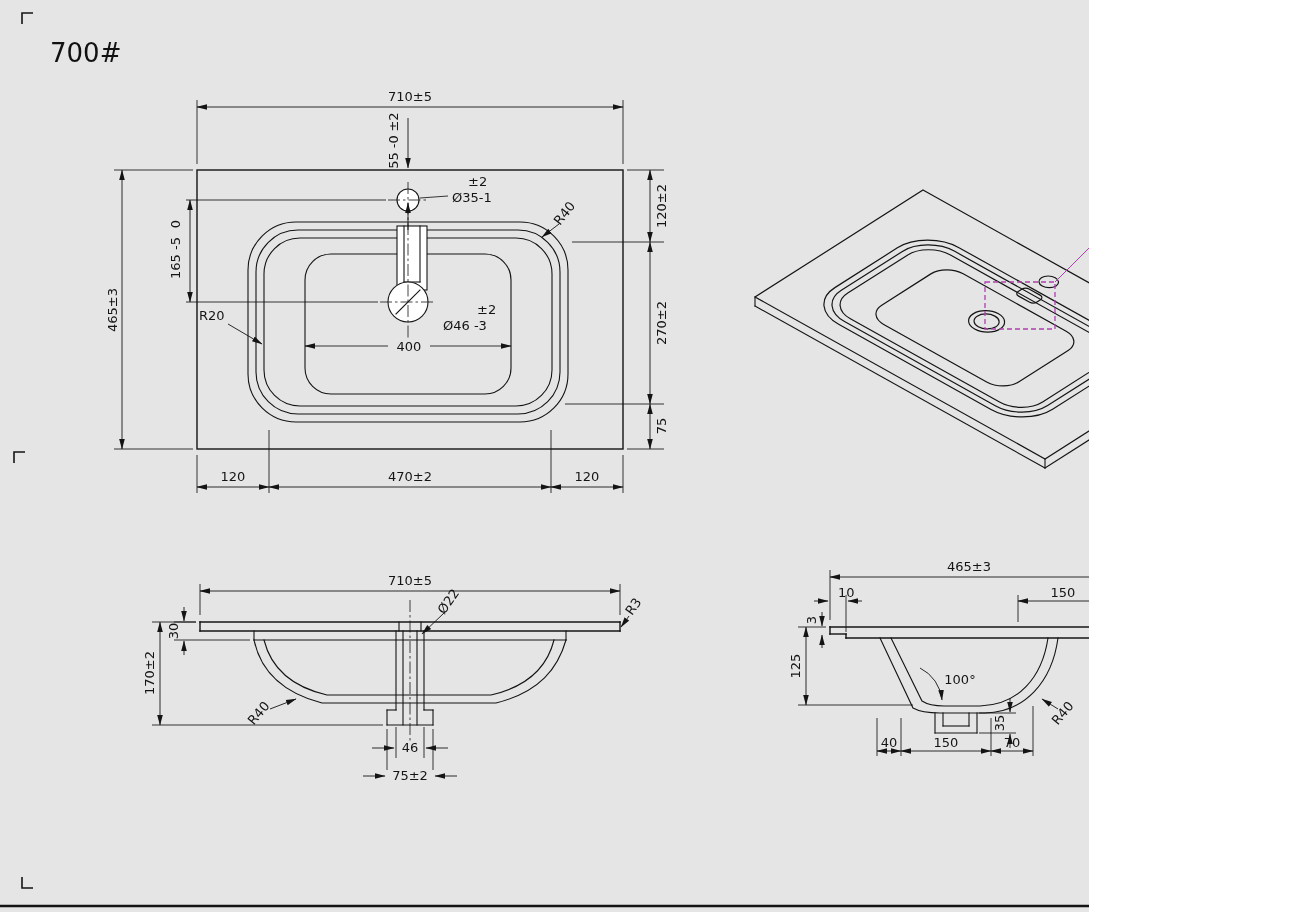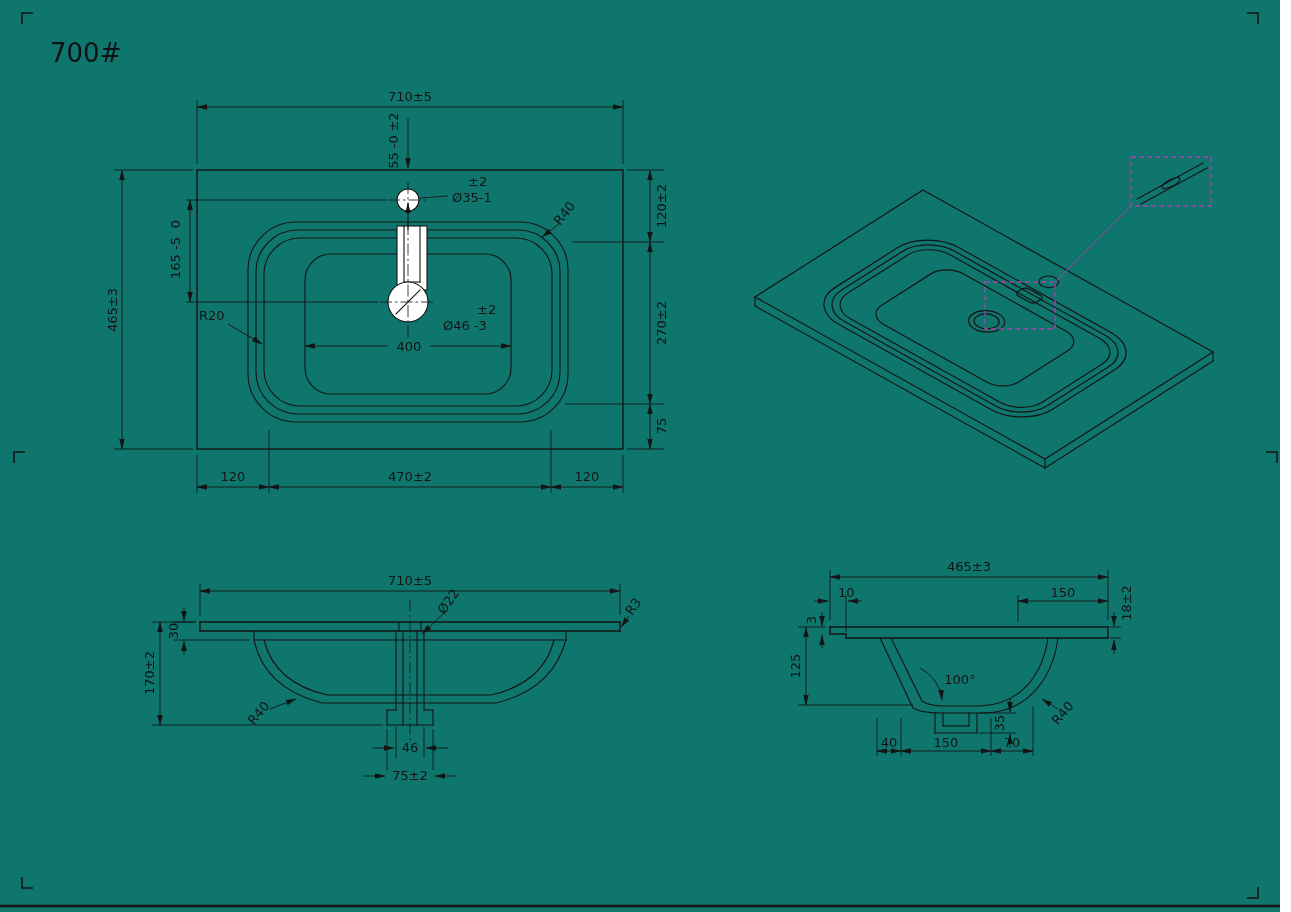--- a/index.html
+++ b/index.html
@@ -1,16 +1,16 @@
 <!DOCTYPE html>
 <html><head>
 <meta charset="utf-8">
 <style>
   html,body{margin:0;padding:0;background:#ffffff;}
-  .sheet{position:relative;width:1280px;height:912px;background:#0f766e;overflow:hidden;
+  .sheet{position:relative;width:1089px;height:912px;background:#e5e5e5;overflow:hidden;
          font-family:"DejaVu Sans", sans-serif;}
   svg{display:block;}
   text{font-family:"DejaVu Sans", sans-serif;font-size:13px;fill:#141414;}
   .title{font-size:26px;fill:#111;}
   .ln{stroke:#141414;stroke-width:1.4;fill:none;stroke-linecap:square;}
   .md{stroke:#141414;stroke-width:1.1;fill:none;stroke-linecap:square;}
   .thin{stroke:#141414;stroke-width:0.85;fill:none;}
   .cl{stroke:#141414;stroke-width:0.8;fill:none;stroke-dasharray:12 3 2.5 3;}
   .mag{stroke:#b23cb2;stroke-width:1.3;fill:none;stroke-dasharray:5 3;}
   .magln{stroke:#b23cb2;stroke-width:1;fill:none;}

